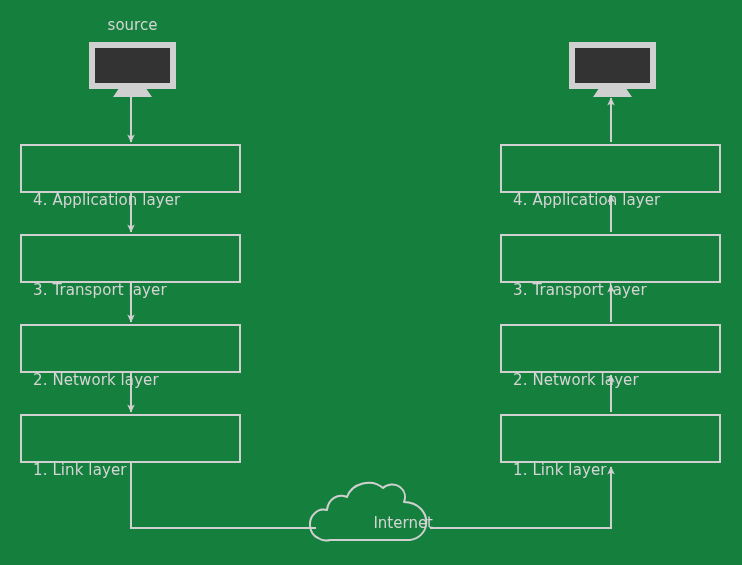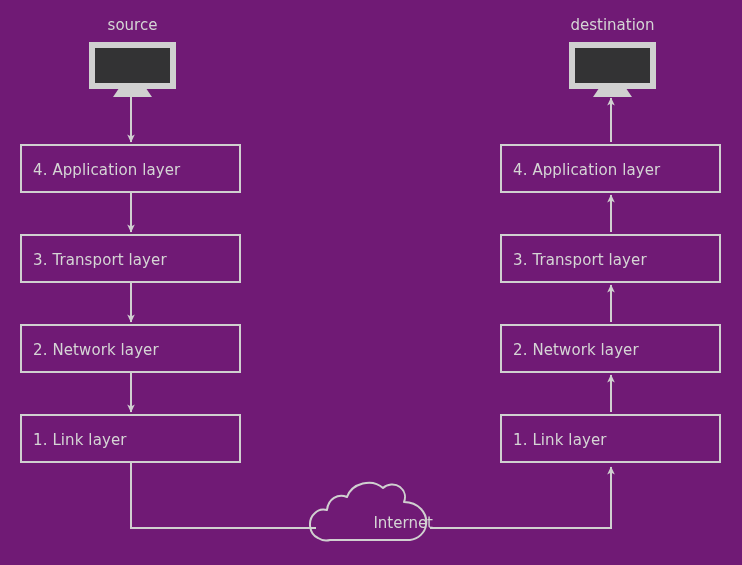--- a/index.html
+++ b/index.html
@@ -4,38 +4,39 @@
 <style>
   html, body {
     margin: 0;
     padding: 0;
     background: #333333;
   }
   #canvas {
     position: relative;
     width: 742px;
     height: 565px;
-    background: #701a75;
+    background: #15803d;
     overflow: hidden;
     font-family: "DejaVu Sans", "Liberation Sans", sans-serif;
   }
   #diagram-svg {
     position: absolute;
     left: 0;
     top: 0;
     width: 742px;
     height: 565px;
   }
   .node-label {
     position: absolute;
     color: #d5d5d5;
     font-size: 15px;
     font-family: "DejaVu Sans", "Liberation Sans", sans-serif;
     white-space: nowrap;
     letter-spacing: 0.1px;
+    margin-top: 30px;
   }
   .endpoint-caption {
     position: absolute;
     color: #d5d5d5;
     font-size: 15px;
     font-family: "DejaVu Sans", "Liberation Sans", sans-serif;
     text-align: center;
     white-space: nowrap;
   }
   .cloud-label {
@@ -122,21 +123,20 @@
     <div class="monitor-screen" style="left:6px; top:6px; width:75px; height:35px;"></div>
     <div class="monitor-stand" style="left:24px; top:47px; width:39px; height:8px; clip-path: polygon(14% 0, 86% 0, 100% 100%, 0% 100%);"></div>
   </div>
   <div class="endpoint-caption" style="left:89px; top:16px; width:87px;">source</div>
 
   <div class="monitor" style="left:569px; top:42px; width:87px; height:55px;">
     <div class="monitor-bezel" style="width:87px; height:47px;"></div>
     <div class="monitor-screen" style="left:6px; top:6px; width:75px; height:35px;"></div>
     <div class="monitor-stand" style="left:24px; top:47px; width:39px; height:8px; clip-path: polygon(14% 0, 86% 0, 100% 100%, 0% 100%);"></div>
   </div>
-  <div class="endpoint-caption" style="left:559px; top:16px; width:107px;">destination</div>
 
   <div class="layer-box" style="left:20px; top:144px; width:221px; height:49px;"></div>
   <div class="node-label" style="left:33px; top:161px;">4. Application layer</div>
 
   <div class="layer-box" style="left:20px; top:234px; width:221px; height:49px;"></div>
   <div class="node-label" style="left:33px; top:251px;">3. Transport layer</div>
 
   <div class="layer-box" style="left:20px; top:324px; width:221px; height:49px;"></div>
   <div class="node-label" style="left:33px; top:341px;">2. Network layer</div>
 

